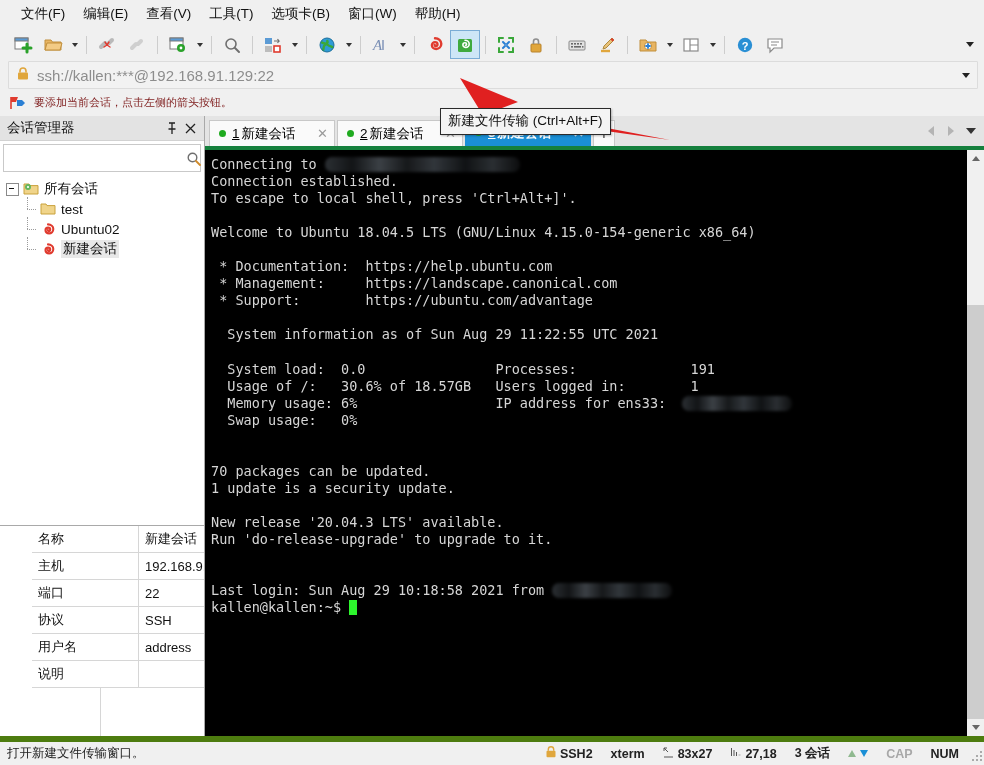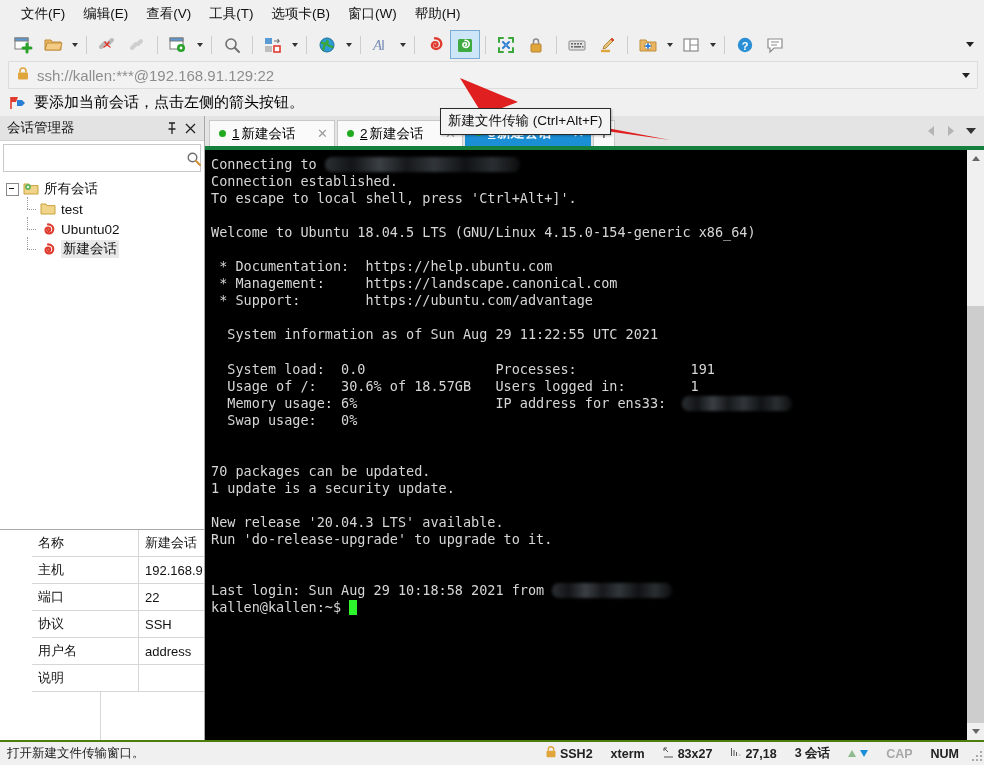--- a/index.html
+++ b/index.html
@@ -162,22 +162,22 @@
   .hintbar {
     height: 27px;
     flex: 0 0 27px;
     display: flex;
     align-items: center;
     padding-left: 10px;
     background: #f0f0f0;
   }
   .hintbar .hint-icon { margin-right: 8px; flex: 0 0 16px; display:flex;}
   .hintbar .hint-text {
-    color: #000000;
-    font-size: 15px;
+    color: #7f1d1d;
+    font-size: 11px;
   }
 
   
   .body-split {
     flex: 1 1 auto;
     display: flex;
     min-height: 0;
     background: #f0f0f0;
   }
 
@@ -442,21 +442,21 @@
     position: absolute; left: 0; right: 0;
     top: 25%; bottom: 0;
     background: #cdcdcd;
   }
 
   
   .statusbar {
     height: 23px;
     flex: 0 0 23px;
     background: #f0f0f0;
-    border-top: 2px solid #4d7c0f;
+    border-top: 6px solid #4d7c0f;
     display: flex;
     align-items: center;
     font-size: 12.5px;
     color: #222;
   }
   .sb-left { padding-left: 7px; white-space: nowrap; }
   .sb-right {
     margin-left: auto;
     display: flex;
     align-items: center;

